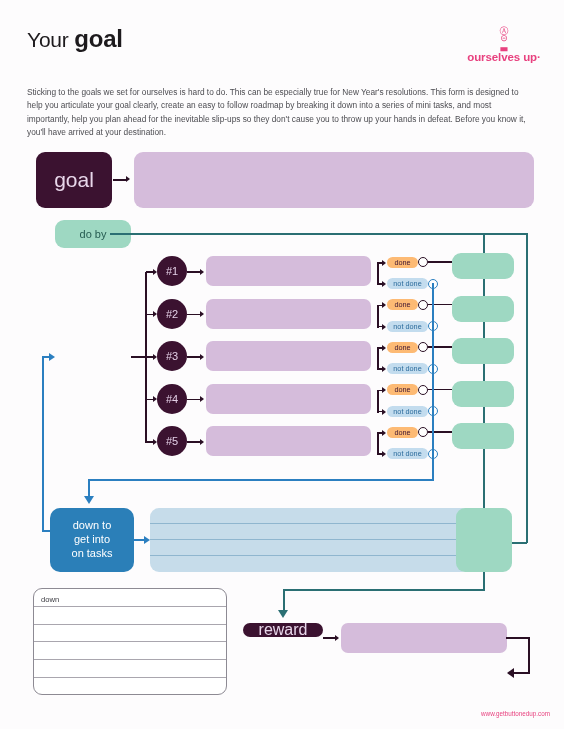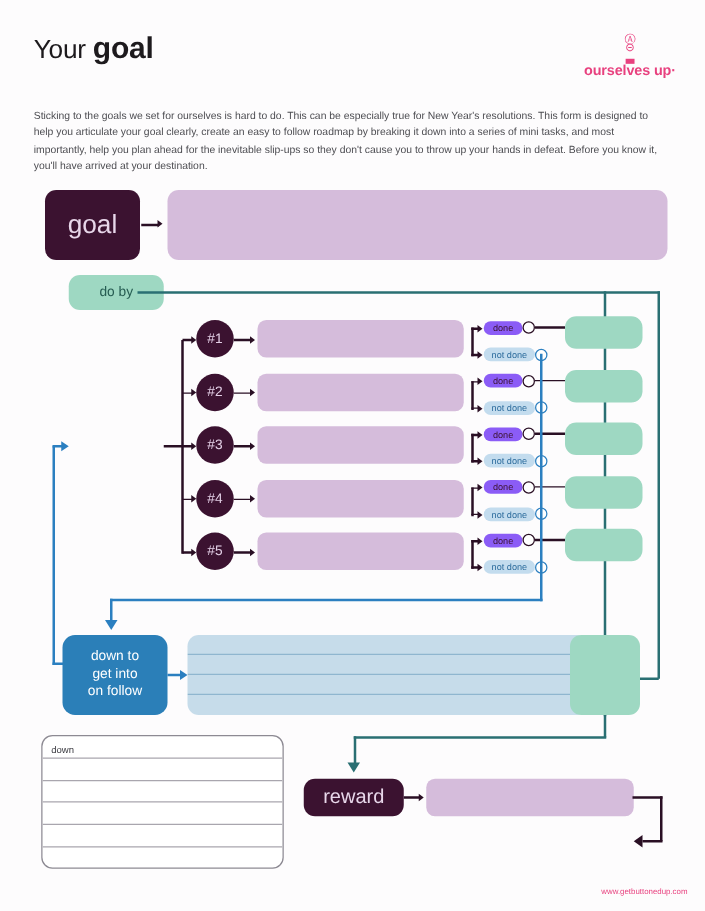--- a/index.html
+++ b/index.html
@@ -121,21 +121,21 @@
     justify-content: center;
     font-size: 11px;
   }
   .task-field {
     position: absolute;
     background: #d5bcdb;
     border-radius: 7px;
   }
   .pill-done {
     position: absolute;
-    background: #8b5cf6;
+    background: #fdba74;
     color: #3b1230;
     border-radius: 7px;
     display: flex;
     align-items: center;
     justify-content: center;
     font-size: 7.3px;
   }
   .pill-notdone {
     position: absolute;
     background: #c3dcee;
@@ -459,21 +459,21 @@
 
   <div class="ln ln-blue" style="left:42px; top:357px; width:2px; height:175px;"></div>
   <div class="ln ln-blue" style="left:42px; top:530px; width:10px; height:2px;"></div>
   <div class="ln ln-blue" style="left:42px; top:356px; width:10px; height:2px;"></div>
   <div class="arrow arr-right-blue" style="left:49px; top:353px;"></div>
 
   <div id="tips-label">
     <div>
       <div>down to</div>
       <div>get into</div>
-      <div>on follow</div>
+      <div>on tasks</div>
     </div>
   </div>
   <div class="ln ln-blue" style="left:134px; top:539px; width:12px; height:2px;"></div>
   <div class="arrow arr-right-blue" style="left:144px; top:536px;"></div>
 
   <div id="tips-field">
     <div class="tips-row"></div>
     <div class="tips-row"></div>
     <div class="tips-row"></div>
     <div class="tips-row"></div>
@@ -489,21 +489,21 @@
   <div id="notes-box">
     <div class="notes-row"></div>
     <div class="notes-row"></div>
     <div class="notes-row"></div>
     <div class="notes-row"></div>
     <div class="notes-row"></div>
     <div class="notes-row"></div>
   </div>
   <div id="notes-label">down</div>
 
-  <div class="lbl-dark" style="left:243px; top:623px; width:80px; height:30px; font-size:16px;">
+  <div class="lbl-dark" style="left:243px; top:623px; width:80px; height:14px; font-size:16px;">
     <span>reward</span>
   </div>
   <div class="ln ln-dark" style="left:323px; top:637.2px; width:13px; height:1.6px;"></div>
   <div class="arrow arr-right-dark" style="left:335px; top:634.8px;"></div>
   <div class="field-purple" style="left:341px; top:623px; width:166px; height:30px; border-radius:7px;"></div>
 
   <div class="ln ln-dark" style="left:506px; top:637.2px; width:24px; height:1.6px;"></div>
   <div class="ln ln-dark" style="left:528.4px; top:637.2px; width:1.6px; height:36px;"></div>
   <div class="ln ln-dark" style="left:514px; top:672px; width:16px; height:1.6px;"></div>
   <div class="arrow arr-left-dark" style="left:507px; top:667.8px;"></div>

